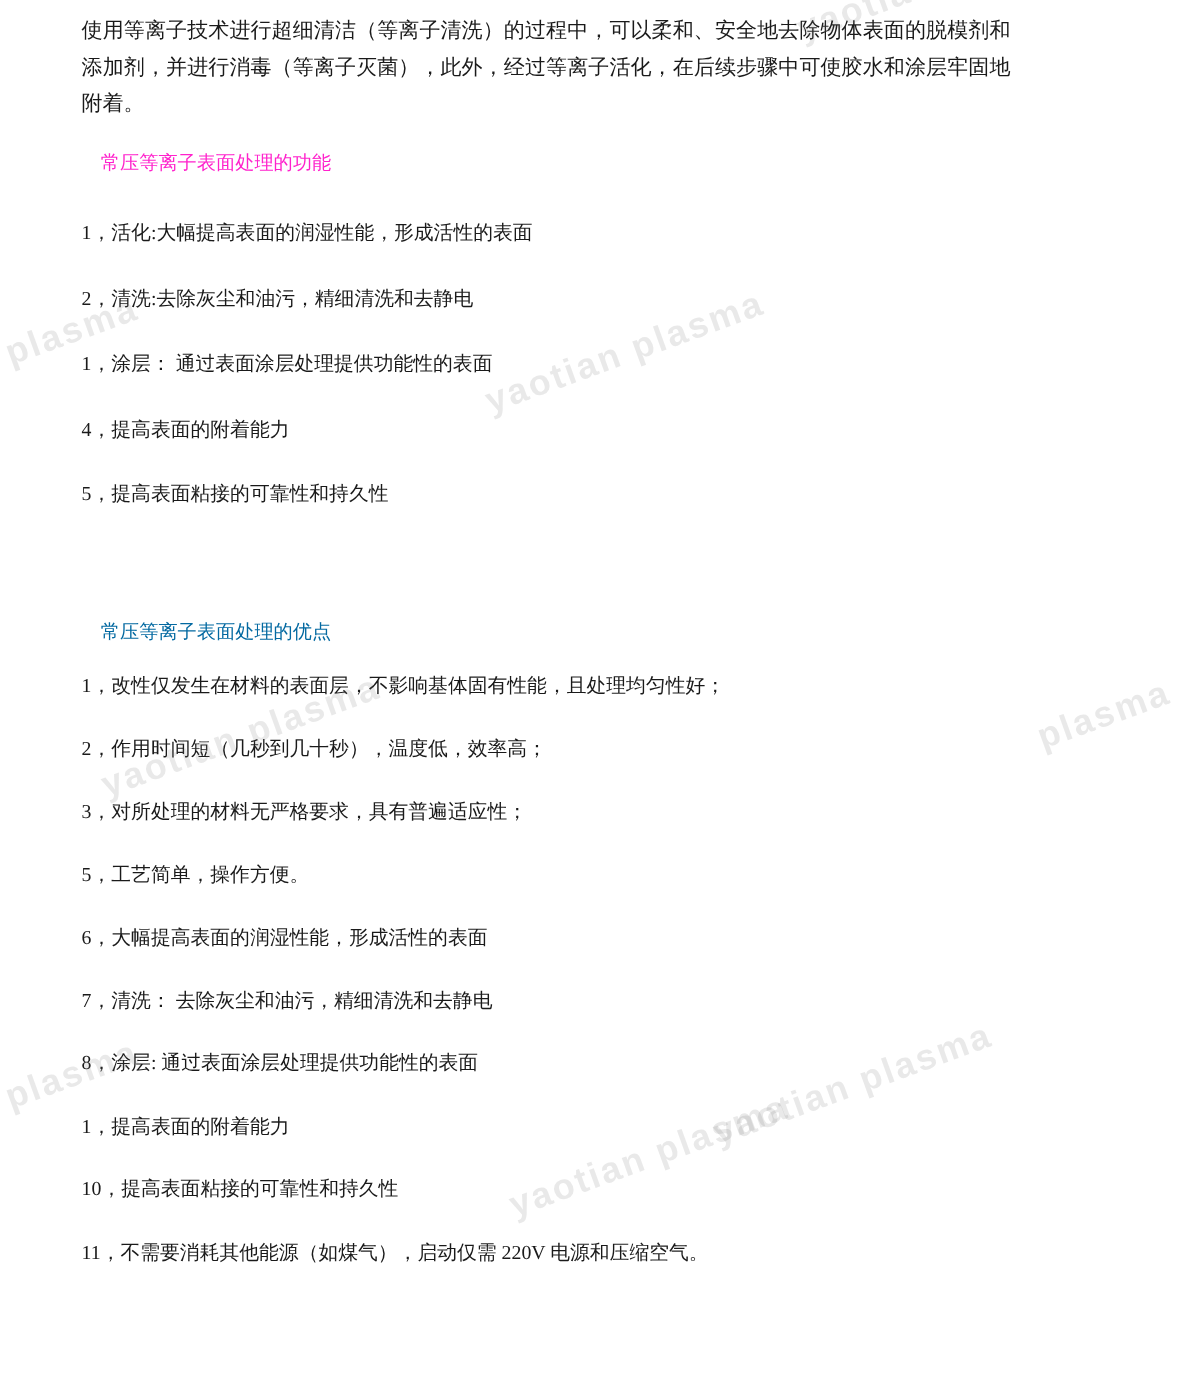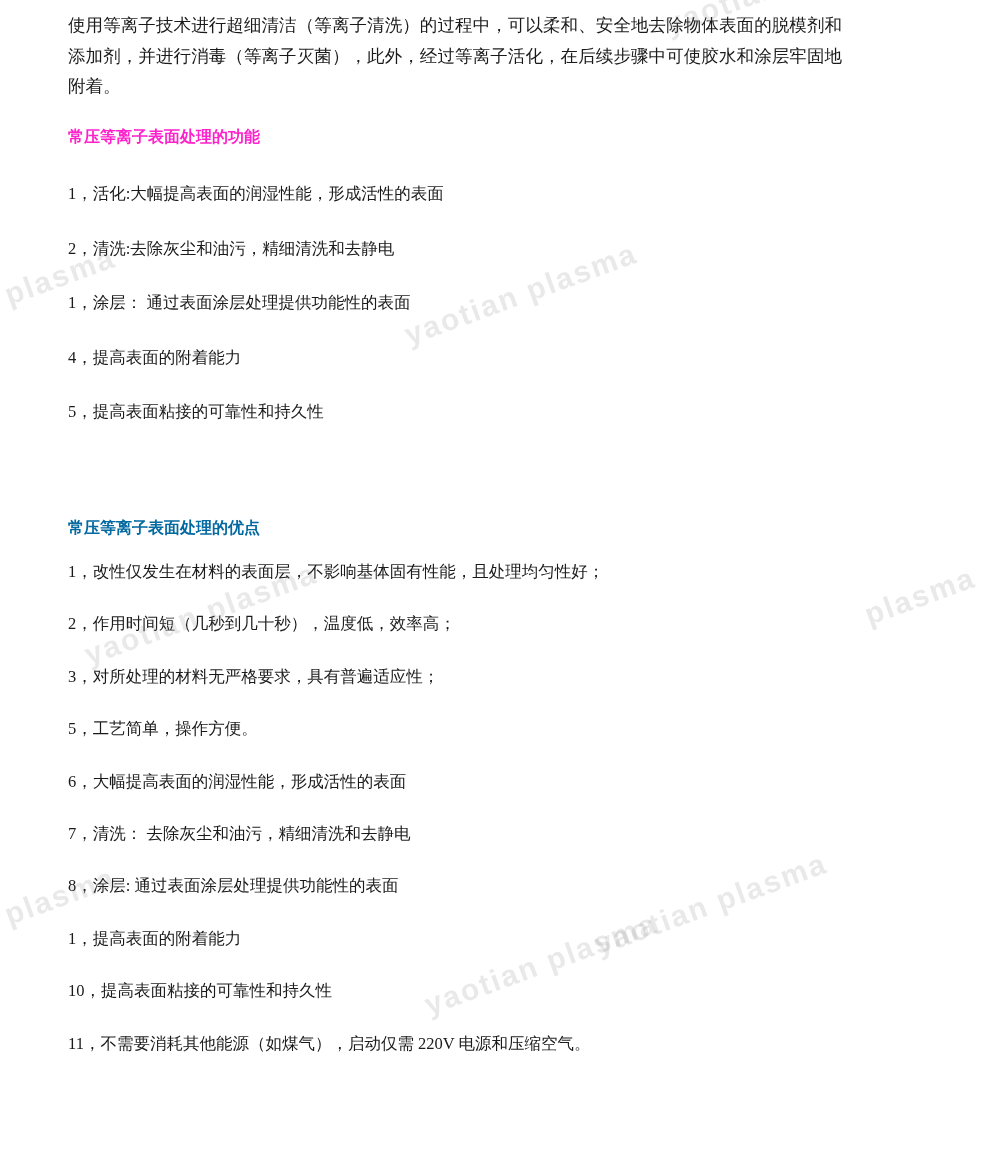--- a/index.html
+++ b/index.html
@@ -46,23 +46,23 @@
   .intro {
     font-size: 17.5px;
     line-height: 1.75;
     margin: 0 0 22px 0;
     text-align: justify;
     color: #1a1a1a;
   }
 
   .section-heading {
     font-size: 16px;
-    font-weight: bold;
+    font-weight: normal;
     color: #ff22cc;
-    margin: 0 0 10px 0;
+    margin: 0 0 10px 16px;
     line-height: 1.6;
   }
 
   .item {
     font-size: 16.5px;
     line-height: 1.6;
     margin: 0 0 28px 0;
     color: #1a1a1a;
     text-indent: 0;
   }

